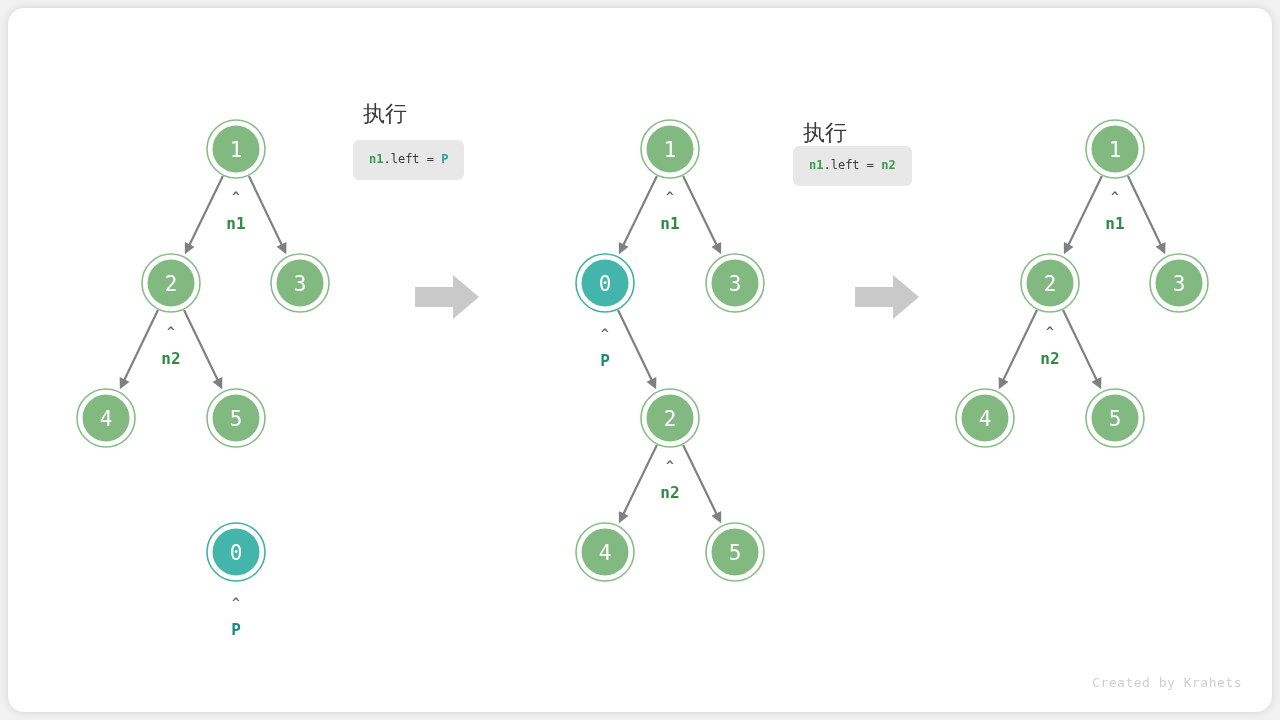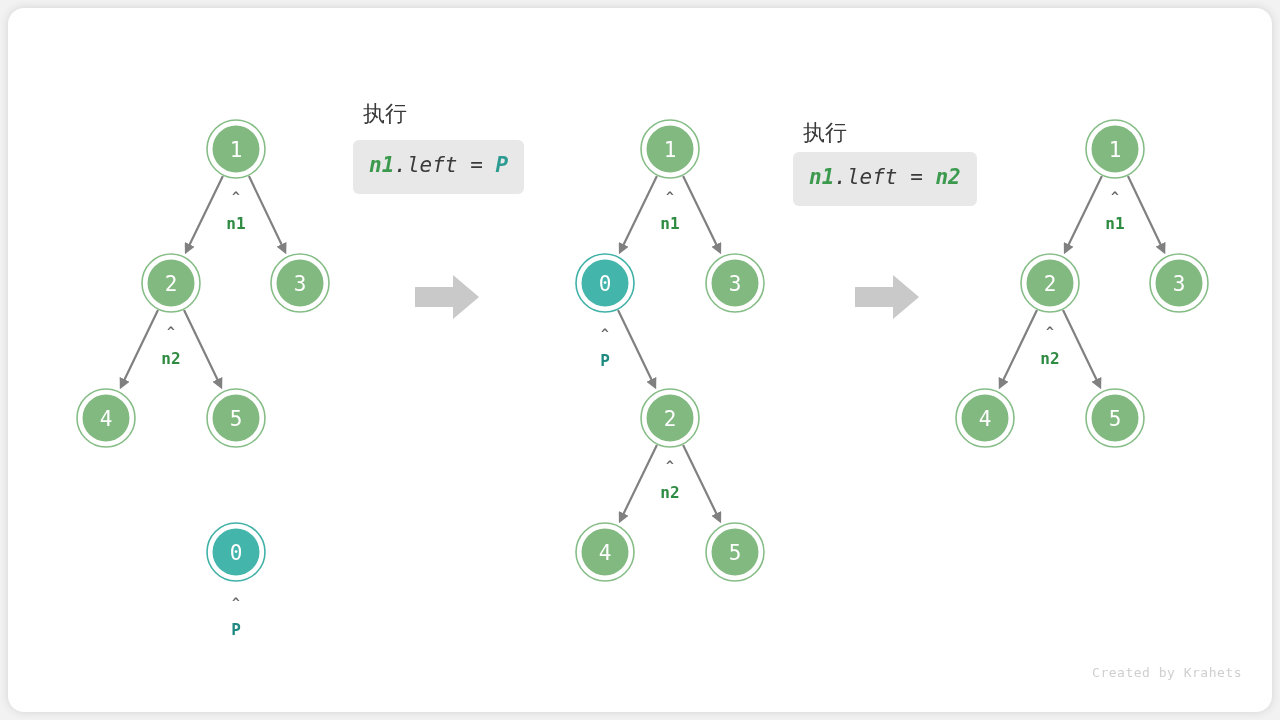--- a/index.html
+++ b/index.html
@@ -83,35 +83,34 @@
     font-size: 22px;
     color: #3a3a3a;
     white-space: nowrap;
   }
   .code-box {
     position: absolute;
     background: #e8e8e8;
     border-radius: 6px;
     padding: 10px 16px 12px 16px;
     font-family: "DejaVu Sans Mono", "Liberation Mono", monospace;
-    font-size: 21px;
+    font-size: 12px;
     line-height: 1.52;
     color: #3a3a3a;
     white-space: pre;
     box-sizing: border-box;
-    font-style: italic;
   }
   .code-line { white-space: pre; }
   .tok-n { color: #3c9a4e; font-weight: bold; }
   .tok-p { color: #2e9b92; font-weight: bold; }
   .tok-plain { color: #3a3a3a; }
   .credit {
     position: absolute;
     right: 30px;
-    bottom: 32px;
+    bottom: 22px;
     font-family: "DejaVu Sans Mono", "Liberation Mono", monospace;
     font-size: 13px;
     color: #cfcfcf;
     letter-spacing: 0.5px;
   }
 </style>
 </head>
 <body>
 
 <div id="canvas">
@@ -279,18 +278,18 @@
       <g id="step-arrows-layer">
           <polygon points="407,279 445,279 445,267 471,289 445,311 445,299 407,299" class="step-arrow"></polygon>
           <polygon points="847,279 885,279 885,267 911,289 885,311 885,299 847,299" class="step-arrow"></polygon>
         </g>
     </svg>
 
     <div id="overlays">
         <div class="exec-label" style="left: 355px; top: 91px;">执行</div>
         <div class="code-box" style="left: 345px; top: 132px;"><div class="code-line"><span class="tok-n">n1</span><span class="tok-plain">.left = </span><span class="tok-p">P</span></div></div>
         <div class="exec-label" style="left: 795px; top: 110px;">执行</div>
-        <div class="code-box" style="left: 785px; top: 144px;"><div class="code-line"><span class="tok-n">n1</span><span class="tok-plain">.left = </span><span class="tok-n">n2</span></div></div>
+        <div class="code-box" style="left: 785px; top: 138px;"><div class="code-line"><span class="tok-n">n1</span><span class="tok-plain">.left = </span><span class="tok-n">n2</span></div></div>
       </div>
 
     <div class="credit">Created by Krahets</div>
   </div>
 </div>
 
 </body></html>

